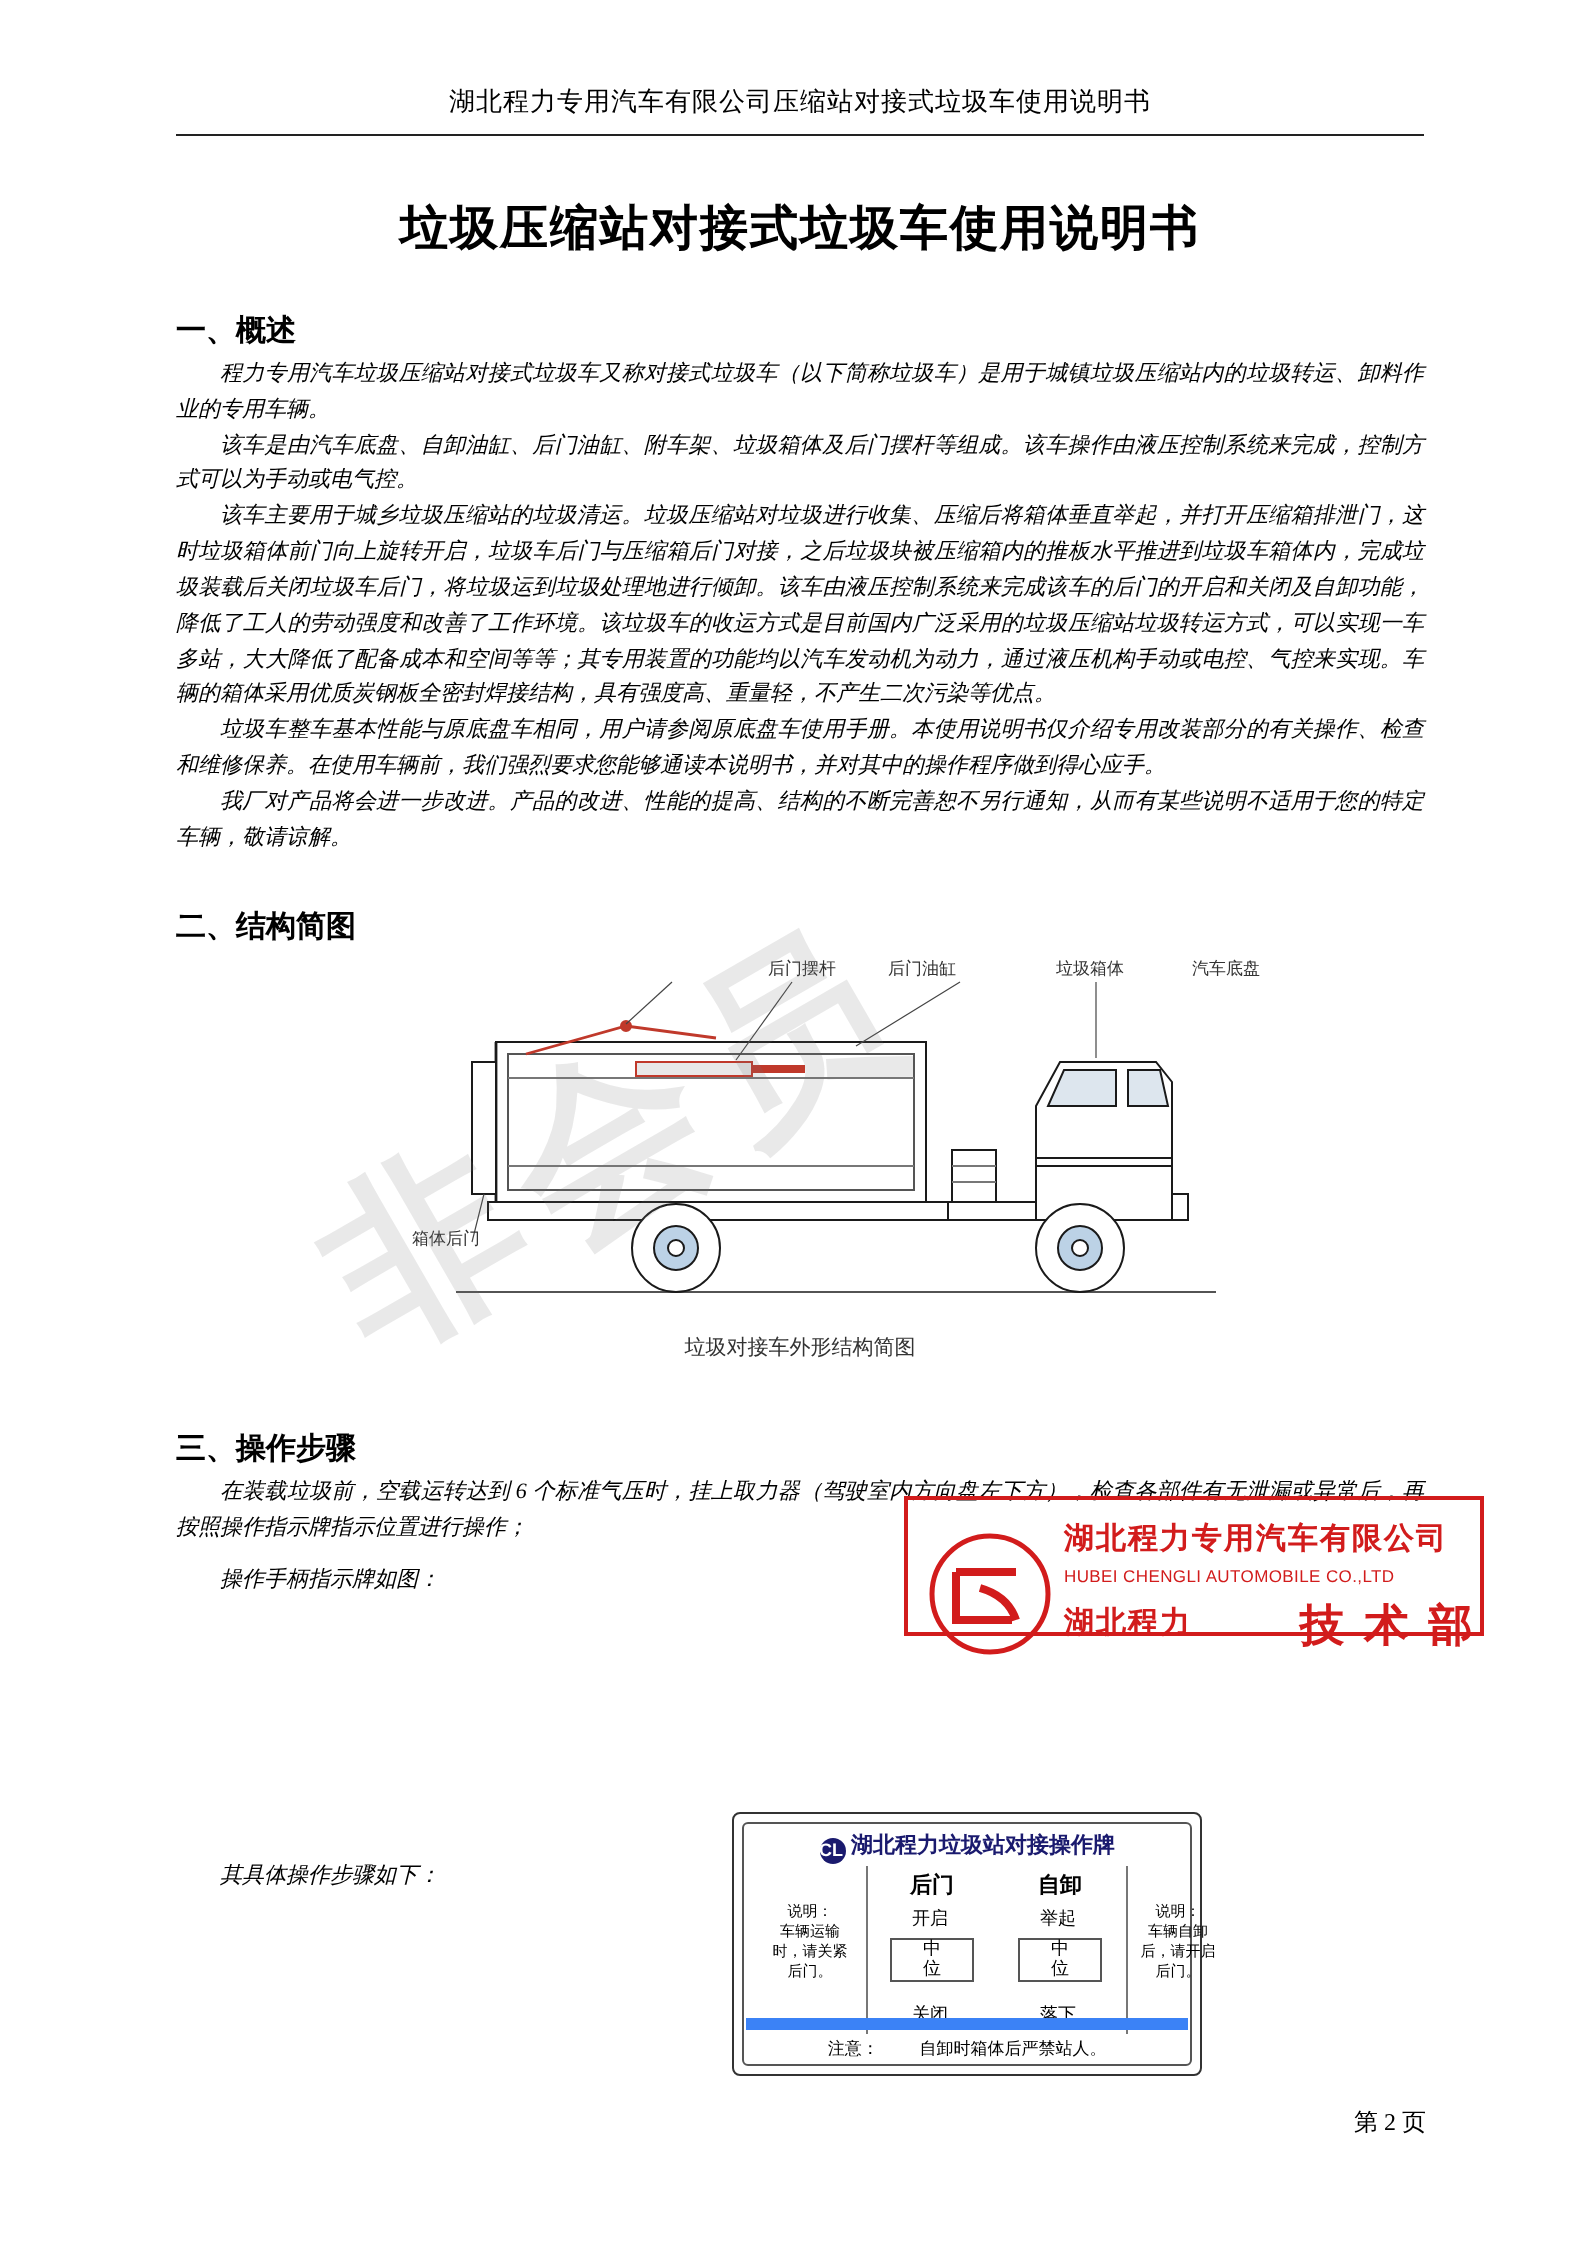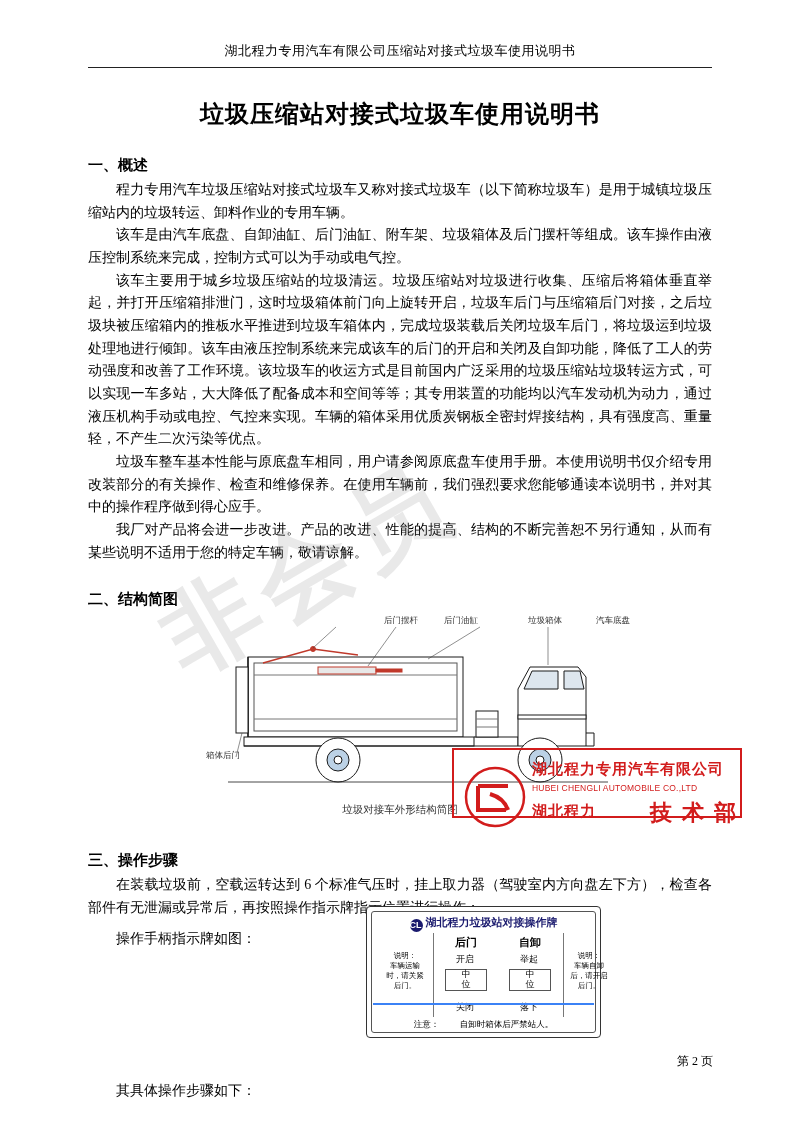--- a/index.html
+++ b/index.html
@@ -39,26 +39,27 @@
     margin-top: 30px;
     letter-spacing: 1px;
   }
   .sec-title {
     font-size: 15px;
     font-weight: bold;
     margin-top: 26px;
     margin-bottom: 4px;
   }
   p.body {
-    font-size: 14px;
+    font-size: 11px;
     line-height: 1.62;
     text-align: justify;
     text-justify: inter-ideograph;
     margin: 0;
     text-indent: 2em;
+    font-style: italic;
   }
   .spacer-8 { height: 8px; }
   .fig-wrap {
     position: relative;
     width: 624px;
     height: 210px;
     margin-top: 6px;
   }
   .fig-caption {
     position: absolute;
@@ -195,23 +196,23 @@
   .plate-note {
     position: absolute;
     font-size: 7.5px;
     line-height: 1.35;
     text-align: center;
     width: 44px;
   }
   .plate-bottom {
     position: absolute;
     left: 6px; right: 6px; bottom: 6px;
-    border-top: 2px solid #3b82f6;
+    border-top: 6px solid #3b82f6;
     font-size: 8.5px;
-    padding-top: 14px;
+    padding-top: 4px;
     text-align: center;
     margin-top: 27px;
   }
   .plate-vline {
     position: absolute;
     border-left: 1px solid #777;
   }
   .page-num {
     position: absolute;
     right: 80px;

